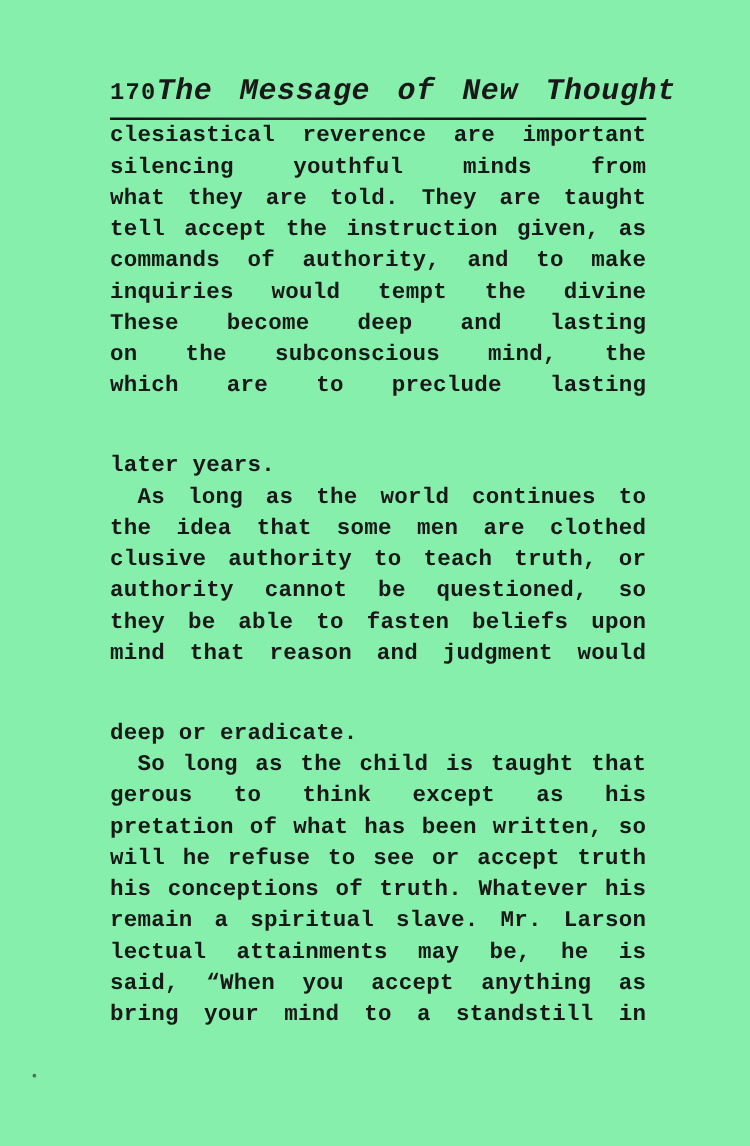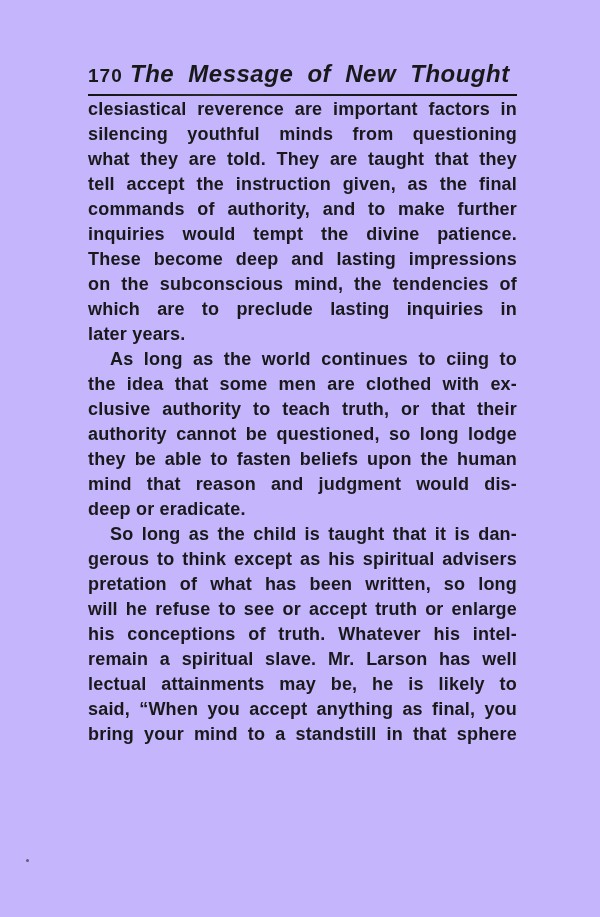--- a/index.html
+++ b/index.html
@@ -1,21 +1,21 @@
 <!DOCTYPE html>
 <html><head>
 <meta charset="utf-8">
 <style>
   html, body { margin: 0; padding: 0; }
   .page {
     position: relative;
     width: 600px;
     height: 917px;
-    background: #c4b5fd;
-    font-family: Liberation Sans, sans-serif;
+    background: #86efac;
+    font-family: Liberation Mono, monospace;
     color: #191919;
     overflow: hidden;
   }
   .running-head {
     position: absolute;
     left: 88px;
     top: 60px;
     width: 429px;
     display: flex;
     align-items: baseline;
@@ -53,21 +53,21 @@
     font-weight: 700;
     letter-spacing: 0.2px;
   }
   .line {
     line-height: 25px;
     height: 25px;
     overflow: hidden;
     text-align: justify;
     text-align-last: justify;
   }
-  .line.end { text-align-last: left; }
+  .line.end { text-align-last: left; margin-top: 39px; }
   .line.first { text-indent: 22px; }
   .speck {
     position: absolute;
     left: 26px;
     top: 859px;
     width: 3px;
     height: 3px;
     background: #4a4a4a;
     border-radius: 50%;
     opacity: 0.8;

